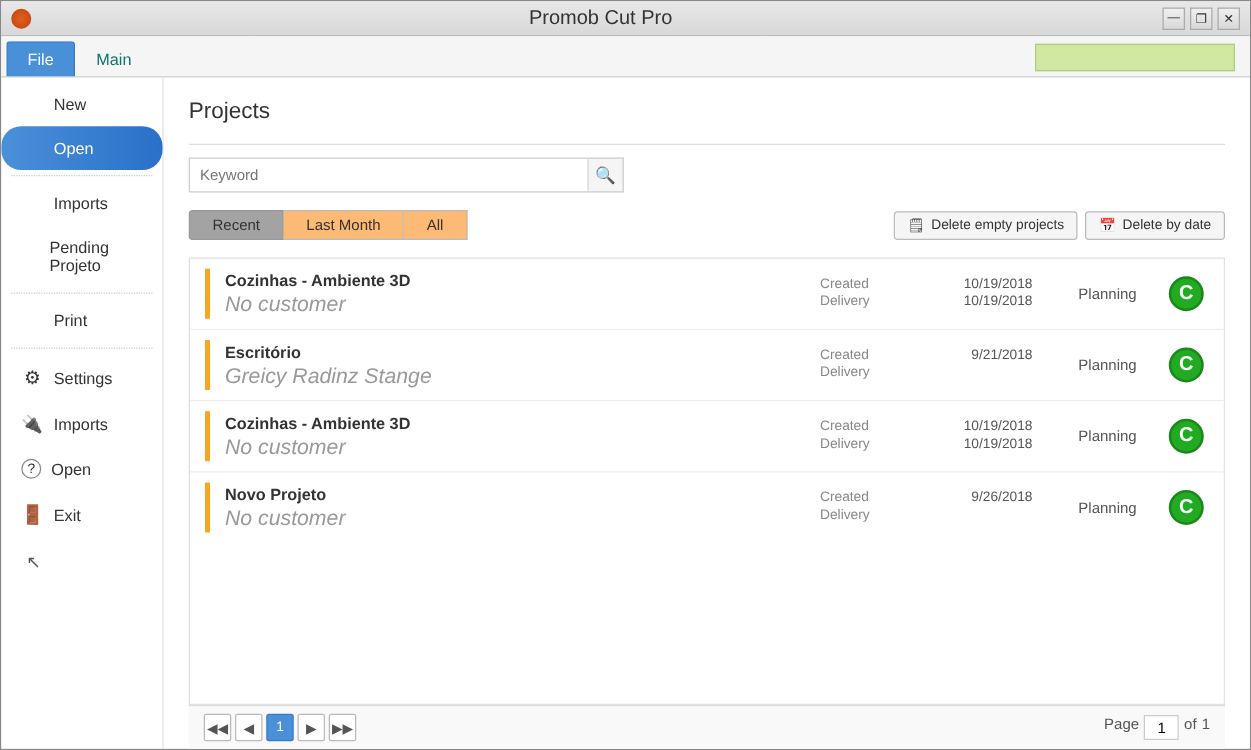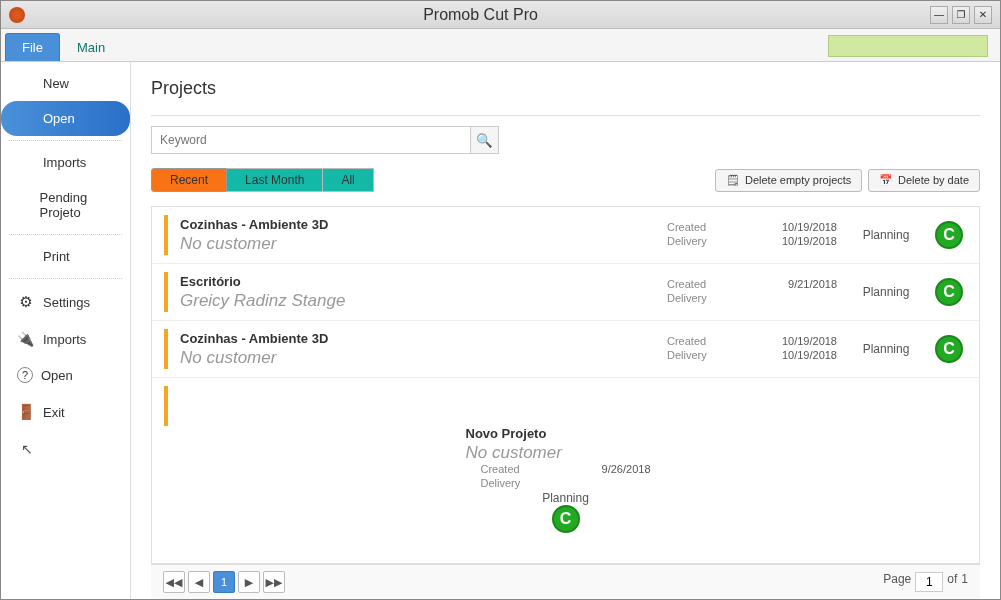--- a/index.html
+++ b/index.html
@@ -203,31 +203,31 @@
     .filter-tabs {
       display: flex;
       align-items: center;
       margin-bottom: 14px;
     }
     .filter-tab {
       padding: 4px 18px;
       border: 1px solid #bbb;
       cursor: pointer;
       font-size: 12px;
-      background: #14b8a6;
+      background: #fdba74;
       color: #333;
     }
     .filter-tab:first-child {
       border-radius: 3px 0 0 3px;
     }
     .filter-tab:last-child {
       border-radius: 0 3px 3px 0;
     }
     .filter-tab.active {
-      background: #f97316;
+      background: #a3a3a3;
       border-color: #999;
       font-weight: 500;
     }
     .filter-tab + .filter-tab {
       border-left: none;
     }
     .action-btns {
       margin-left: auto;
       display: flex;
       gap: 6px;
@@ -253,21 +253,20 @@
     }
     .project-row {
       display: flex;
       align-items: center;
       padding: 8px 12px;
       border-bottom: 1px solid #eee;
       min-height: 52px;
     }
     .project-row:last-child {
       border-bottom: none;
-      flex-direction: column;
     }
     .project-indicator {
       width: 4px;
       background: #f5a623;
       align-self: stretch;
       margin-right: 12px;
       min-height: 40px;
     }
     .project-info {
       flex: 1;
@@ -281,21 +280,21 @@
     .project-customer {
       font-size: 17px;
       color: #999;
       font-style: italic;
       margin-top: 2px;
     }
     .project-dates {
       width: 170px;
       font-size: 11px;
       color: #555;
-      margin: 0 4px;
+      margin: 0 15px;
     }
     .date-row {
       display: flex;
       justify-content: space-between;
       margin-bottom: 2px;
     }
     .date-label {
       color: #888;
       margin-right: 8px;
     }

